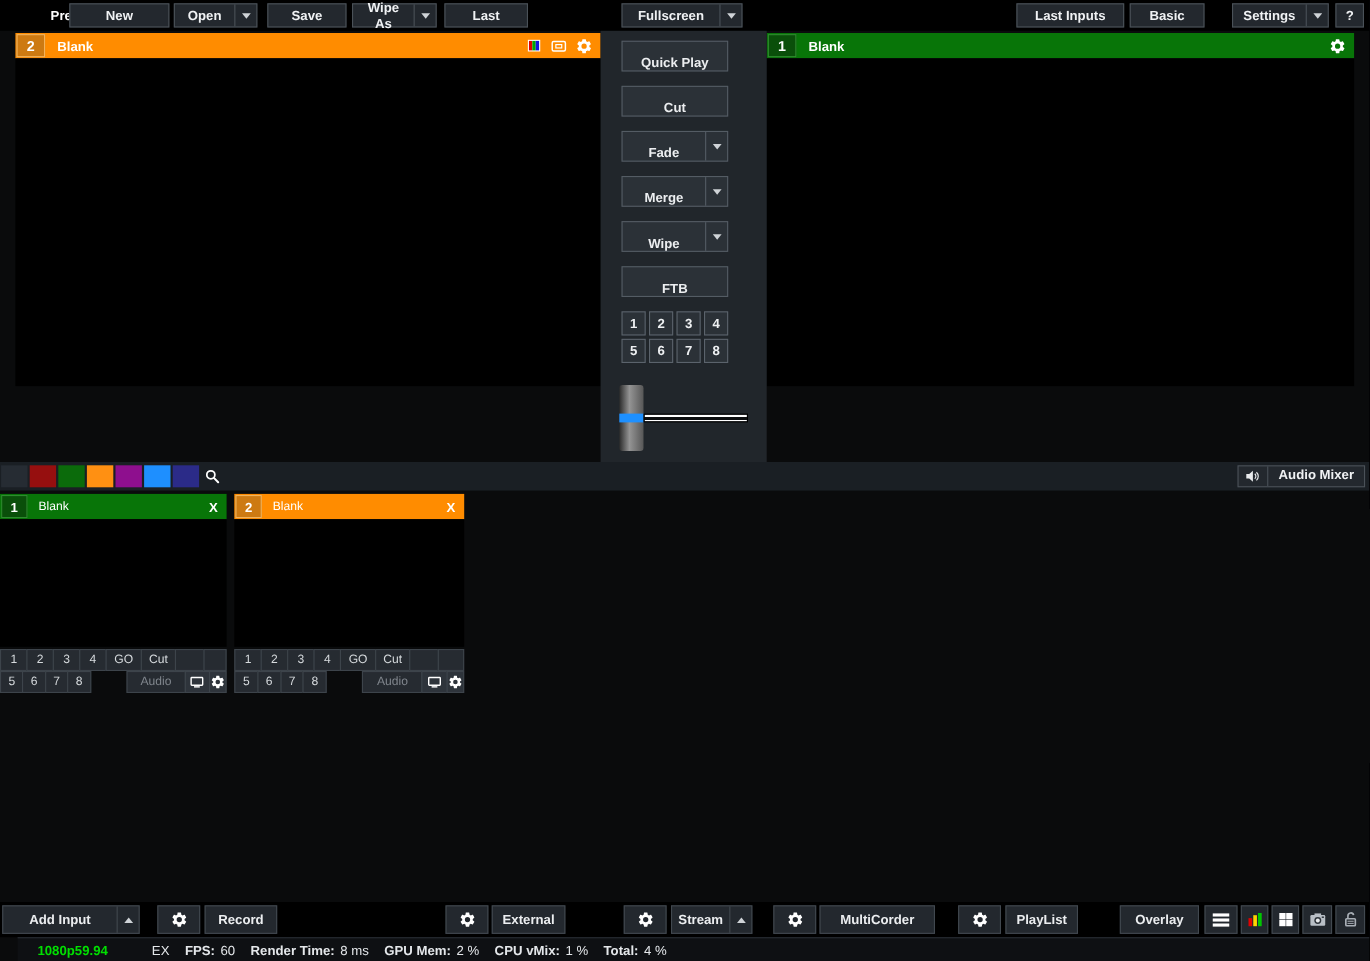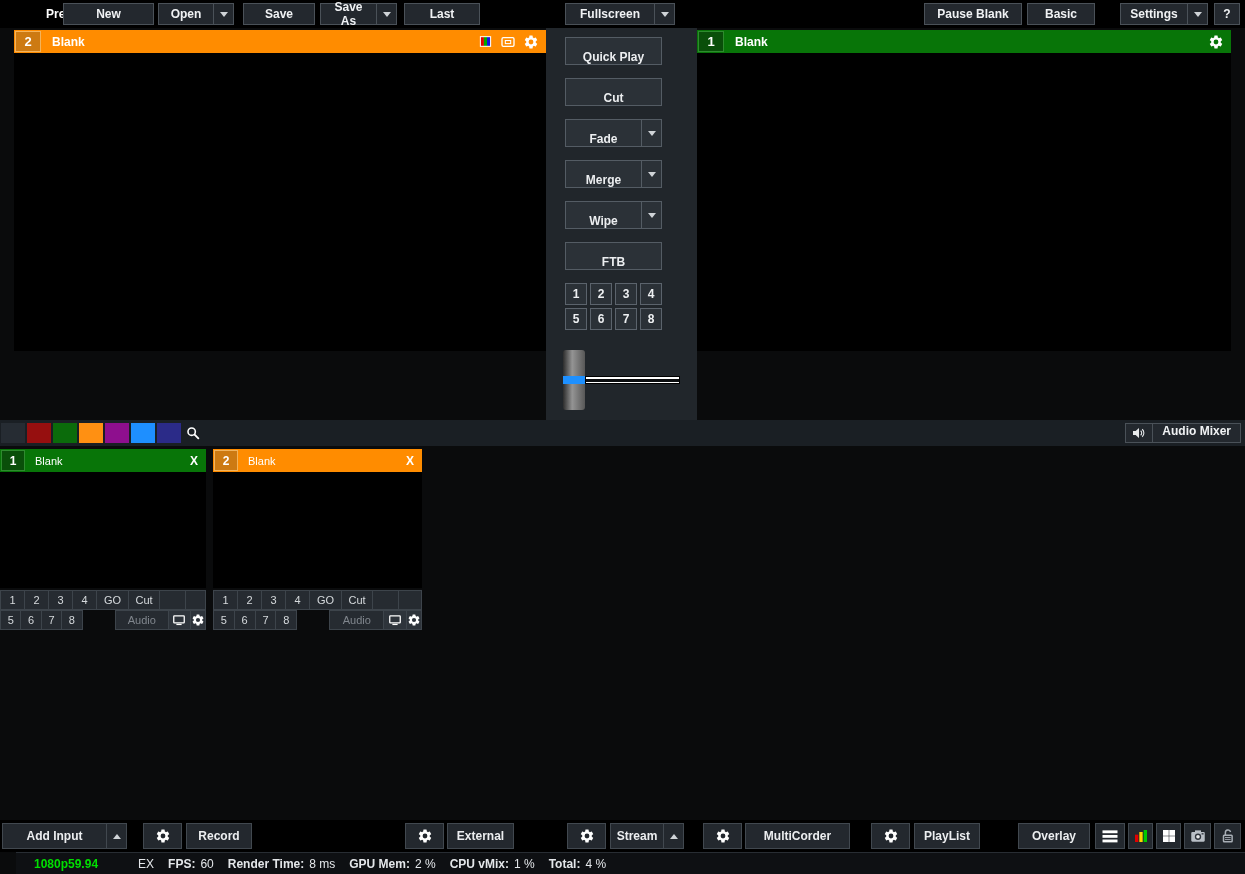--- a/index.html
+++ b/index.html
@@ -108,36 +108,36 @@
     <div class="btn" style="left:158px;width:76px;">
       <span class="lbl">Open</span>
       <span class="arrseg">
           <span class="tri-down"></span>
         </span>
     </div>
     <div class="btn" style="left:243px;width:72px;">
       <span class="lbl">Save</span>
     </div>
     <div class="btn" style="left:320px;width:77px;">
-      <span class="lbl">Save As</span>
+      <span class="lbl">Wipe As</span>
       <span class="arrseg">
           <span class="tri-down"></span>
         </span>
     </div>
     <div class="btn" style="left:404px;width:76px;">
       <span class="lbl">Last</span>
     </div>
     <div class="btn" style="left:565px;width:110px;">
       <span class="lbl">Fullscreen</span>
       <span class="arrseg">
           <span class="tri-down"></span>
         </span>
     </div>
     <div class="btn" style="left:924px;width:98px;">
-      <span class="lbl">Pause Blank</span>
+      <span class="lbl">Last Inputs</span>
     </div>
     <div class="btn" style="left:1027px;width:68px;">
       <span class="lbl">Basic</span>
     </div>
     <div class="btn" style="left:1120px;width:88px;">
       <span class="lbl">Settings</span>
       <span class="arrseg">
           <span class="tri-down"></span>
         </span>
     </div>

